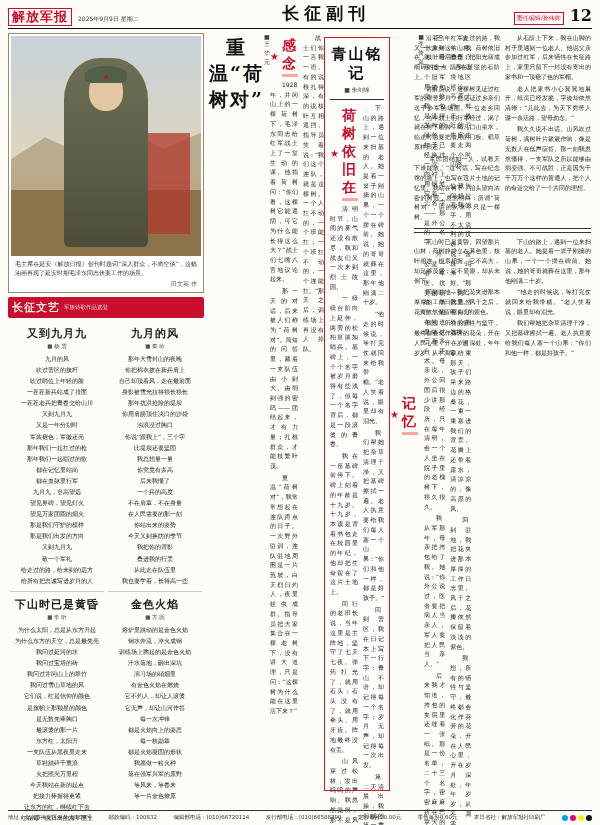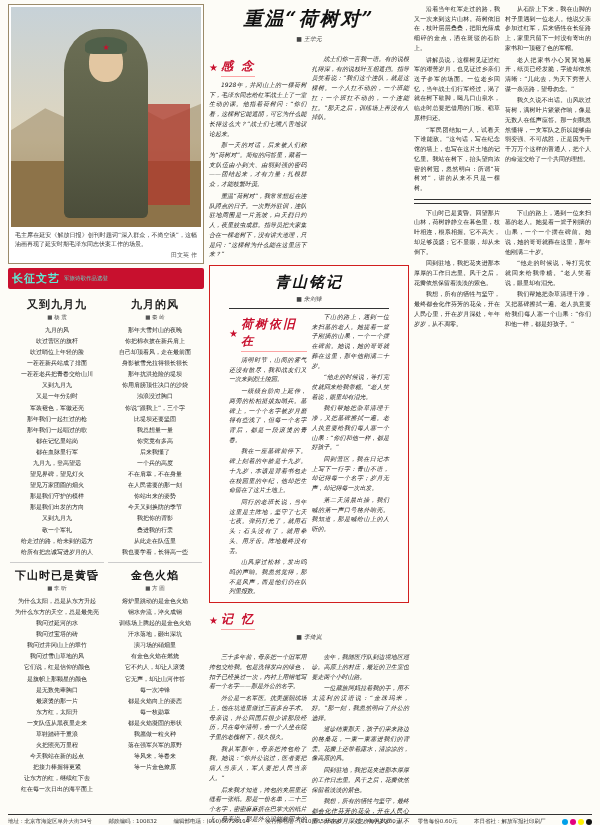--- a/index.html
+++ b/index.html
@@ -28,21 +28,21 @@
     padding-bottom:1px;
   }
   .masthead-right{display:flex;align-items:flex-end;gap:6px;padding-bottom:1px;}
   .editor{font-size:6px;color:#c8102e;border:1px solid #c8102e;padding:1px 2px;white-space:nowrap;}
   .pagenum{font-family:"DejaVu Serif",serif;font-weight:bold;font-size:16px;color:#111;}
 
   
   .body-grid{display:flex;gap:5px;margin-top:4px;height:762px;}
   .col{box-sizing:border-box;}
   .col-a{width:196px;display:flex;flex-direction:column;}
-  .col-b{width:200px;display:flex;flex-direction:column;font-style:italic;}
+  .col-b{width:200px;display:flex;}
   .col-c{width:177px;display:flex;flex-direction:column;}
 
   
   .photo-frame{border:1px solid #9b8b6a;padding:2px;background:#fff;}
   .photo{
     position:relative;height:220px;width:100%;
     background:linear-gradient(180deg,#cfd9dd 0%,#d9c9a8 45%,#b9a078 100%);
     overflow:hidden;
   }
   .ph-sky{position:absolute;inset:0;background:linear-gradient(180deg,#c7d2d8,#e0d6bd 60%,#c2a87f);}
@@ -58,21 +58,21 @@
     width:42px;height:17px;background:#50604a;border-radius:50% 50% 20% 20%;}
   .ph-star{position:absolute;left:50%;top:6px;transform:translateX(-50%);
     color:#c8102e;font-size:8px;}
   .ph-red{position:absolute;right:6%;bottom:10%;width:26%;height:46%;background:#b03a2e;opacity:.75;}
   .photo-cap{font-size:6px;line-height:1.55;color:#333;padding:3px 4px 2px;text-align:justify;}
   .photo-cap .sig{display:block;text-align:right;color:#555;margin-top:1px;}
 
   
   .poem-banner{
     margin-top:4px;display:flex;align-items:center;gap:4px;
-    background:#c8102e;color:#5eead4;padding:3px 4px;border-radius:2px;
+    background:#c8102e;color:#e5e5e5;padding:3px 4px;border-radius:2px;
   }
   .poem-banner .ttl{font-family:"DejaVu Serif",serif;font-weight:bold;font-size:11px;letter-spacing:1px;}
   .poem-banner .sub{font-size:5.5px;line-height:1.3;opacity:.95;}
 
   
   .poem-zone{display:flex;margin-top:4px;flex:1;}
   .poem-col{flex:1;}
   .poem-title{
     font-family:"DejaVu Serif",serif;font-weight:bold;font-size:11px;
     text-align:center;margin:4px 0 2px;letter-spacing:1px;
@@ -90,33 +90,33 @@
   .t-lg{font-size:19px;margin:2px 0 3px;}
   .t-md{font-size:15px;margin:2px 0 3px;}
   .byline{font-size:6px;text-align:center;color:#444;margin-bottom:4px;}
   .rule-thin{height:1px;background:#333;margin:3px 0;}
   .rule-dbl{height:3px;border-top:1px solid #333;border-bottom:1px solid #333;margin:4px 0;}
 
   
   .sec-tag{display:flex;align-items:center;gap:3px;margin:4px 0 3px;}
   .sec-tag .star{color:#c8102e;font-size:10px;line-height:1;}
   .sec-tag .label{
-    font-family:"DejaVu Serif",serif;font-weight:bold;font-size:12px;
-    color:#c8102e;letter-spacing:2px;border-bottom:1px solid #fca5a5;padding-bottom:1px;
+    font-family:"DejaVu Serif",serif;font-weight:bold;font-size:14px;
+    color:#c8102e;letter-spacing:2px;border-bottom:3px solid #fca5a5;padding-bottom:1px;
   }
 
   .txt{font-size:6px;line-height:1.62;text-align:justify;color:#222;}
   .txt p{margin:0 0 2px;text-indent:12px;}
 
   .two-col{display:flex;gap:5px;}
   .two-col > div{flex:1;}
 
   
   .highlight-box{
-    border:1.5px solid #d11f1f;padding:5px 19px 4px;margin:4px 0;
+    border:1.5px solid #d11f1f;padding:5px 5px 4px;margin:4px 0;
     background:#fffdfa;
   }
 
   
   .stamp-box{margin-top:6px;border-top:1px solid #333;padding-top:4px;}
   .stamp{
     width:58px;height:58px;margin:0 auto;border:2px solid #c8102e;color:#c8102e;
     display:flex;align-items:center;justify-content:center;text-align:center;
     font-family:"DejaVu Serif",serif;font-weight:bold;font-size:14px;line-height:1.05;
     letter-spacing:1px;
@@ -135,20 +135,29 @@
     font-size:5.5px;color:#333;
   }
   .footer .dots{display:flex;gap:2px;align-items:center;}
   .footer .dots i{width:6px;height:6px;border-radius:50%;display:block;}
 </style>
 </head>
 <body>
 
 <div class="page">
 
+  <div class="masthead">
+    <div class="logo">解放军报</div>
+    <div class="masthead-date">2025年9月9日 星期二</div>
+    <div class="masthead-title">长征副刊</div>
+    <div class="masthead-right">
+      <div class="editor">责任编辑/孙伟帅</div>
+      <div class="pagenum">12</div>
+    </div>
+  </div>
 
   <div class="body-grid">
 
     <div class="col col-a">
 
       <div class="photo-frame">
         <div class="photo">
           <div class="ph-sky"></div>
           <div class="ph-hill"></div>
           <div class="ph-ground"></div>

